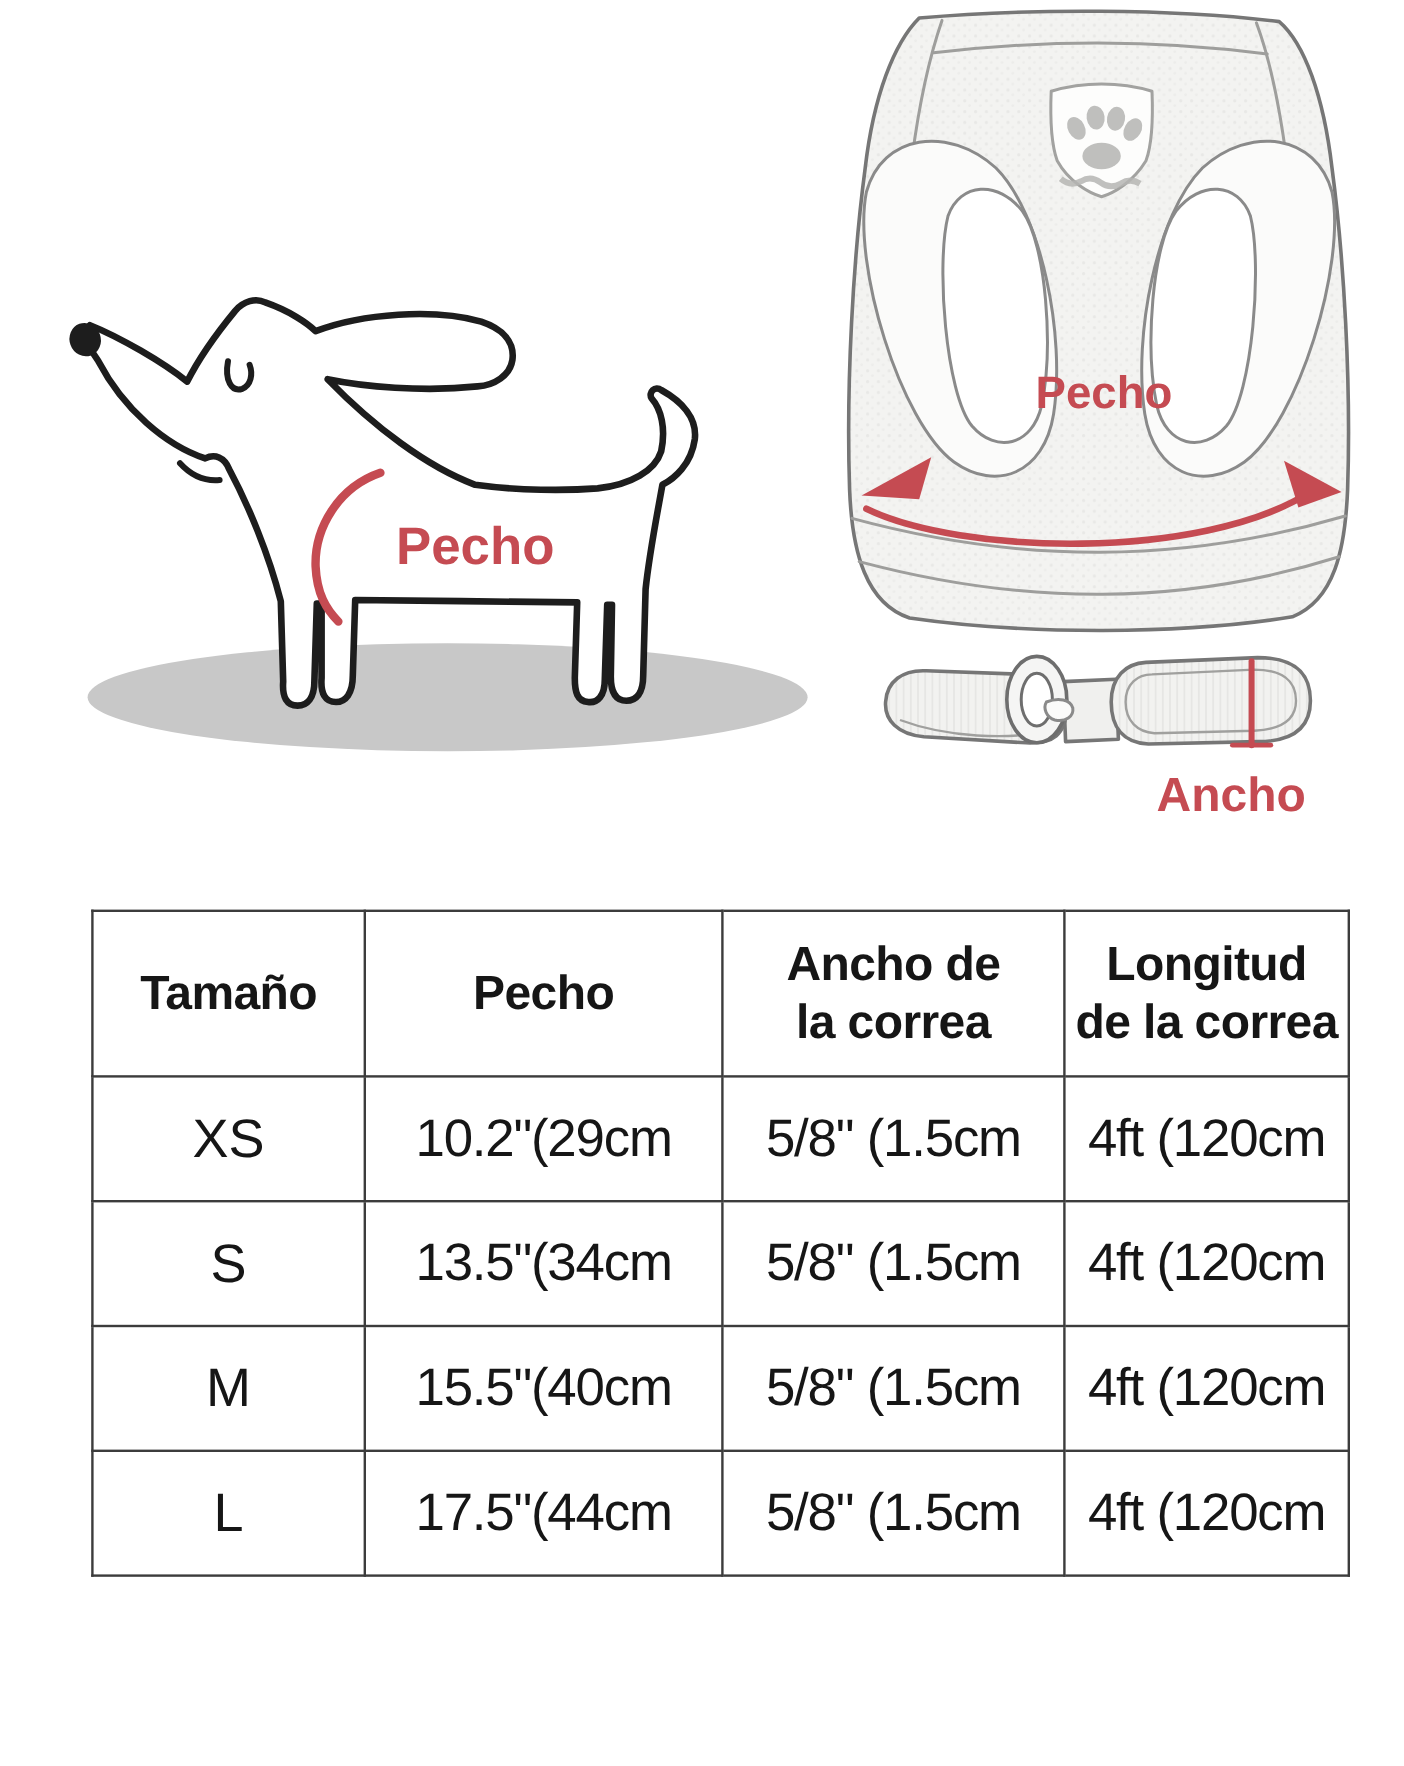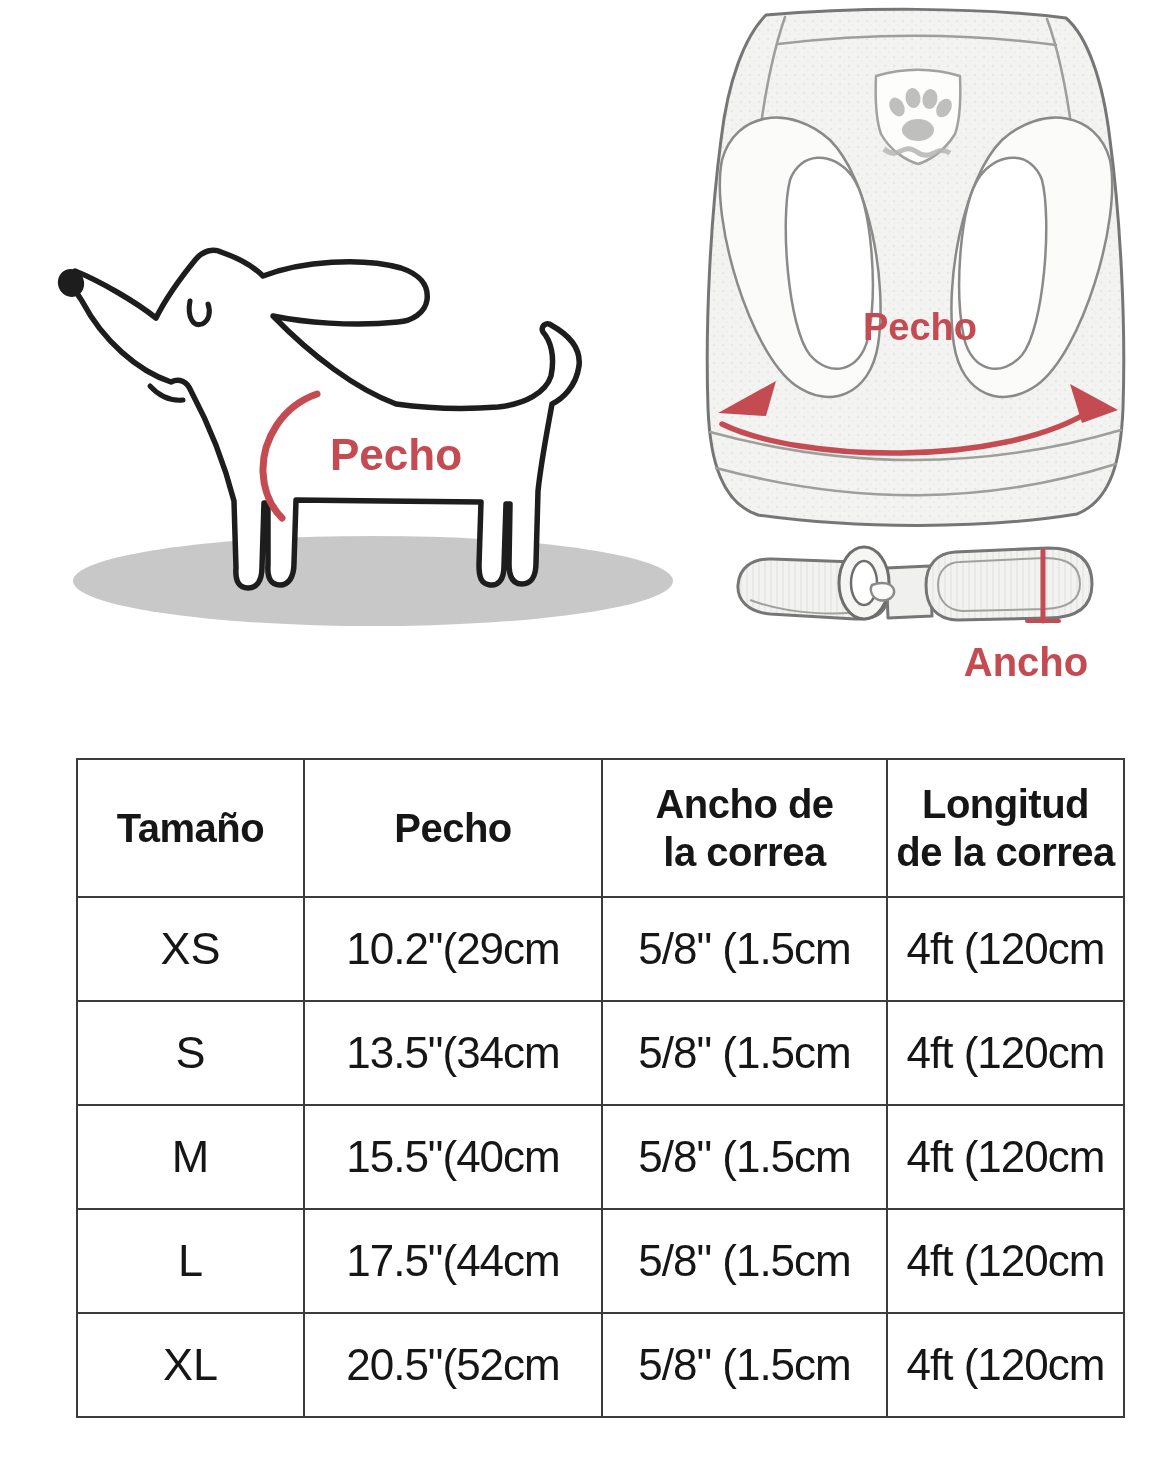--- a/index.html
+++ b/index.html
@@ -218,22 +218,16 @@
           <td>15.5"(40cm</td>
           <td>5/8" (1.5cm</td>
           <td>4ft (120cm</td>
         </tr>
         <tr>
           <td class="size-col">L</td>
           <td>17.5"(44cm</td>
           <td>5/8" (1.5cm</td>
           <td>4ft (120cm</td>
         </tr>
-        <tr>
-          <td class="size-col">XL</td>
-          <td>20.5"(52cm</td>
-          <td>5/8" (1.5cm</td>
-          <td>4ft (120cm</td>
-        </tr>
       </tbody>
   </table>
 
 </div>
 
 </body></html>

